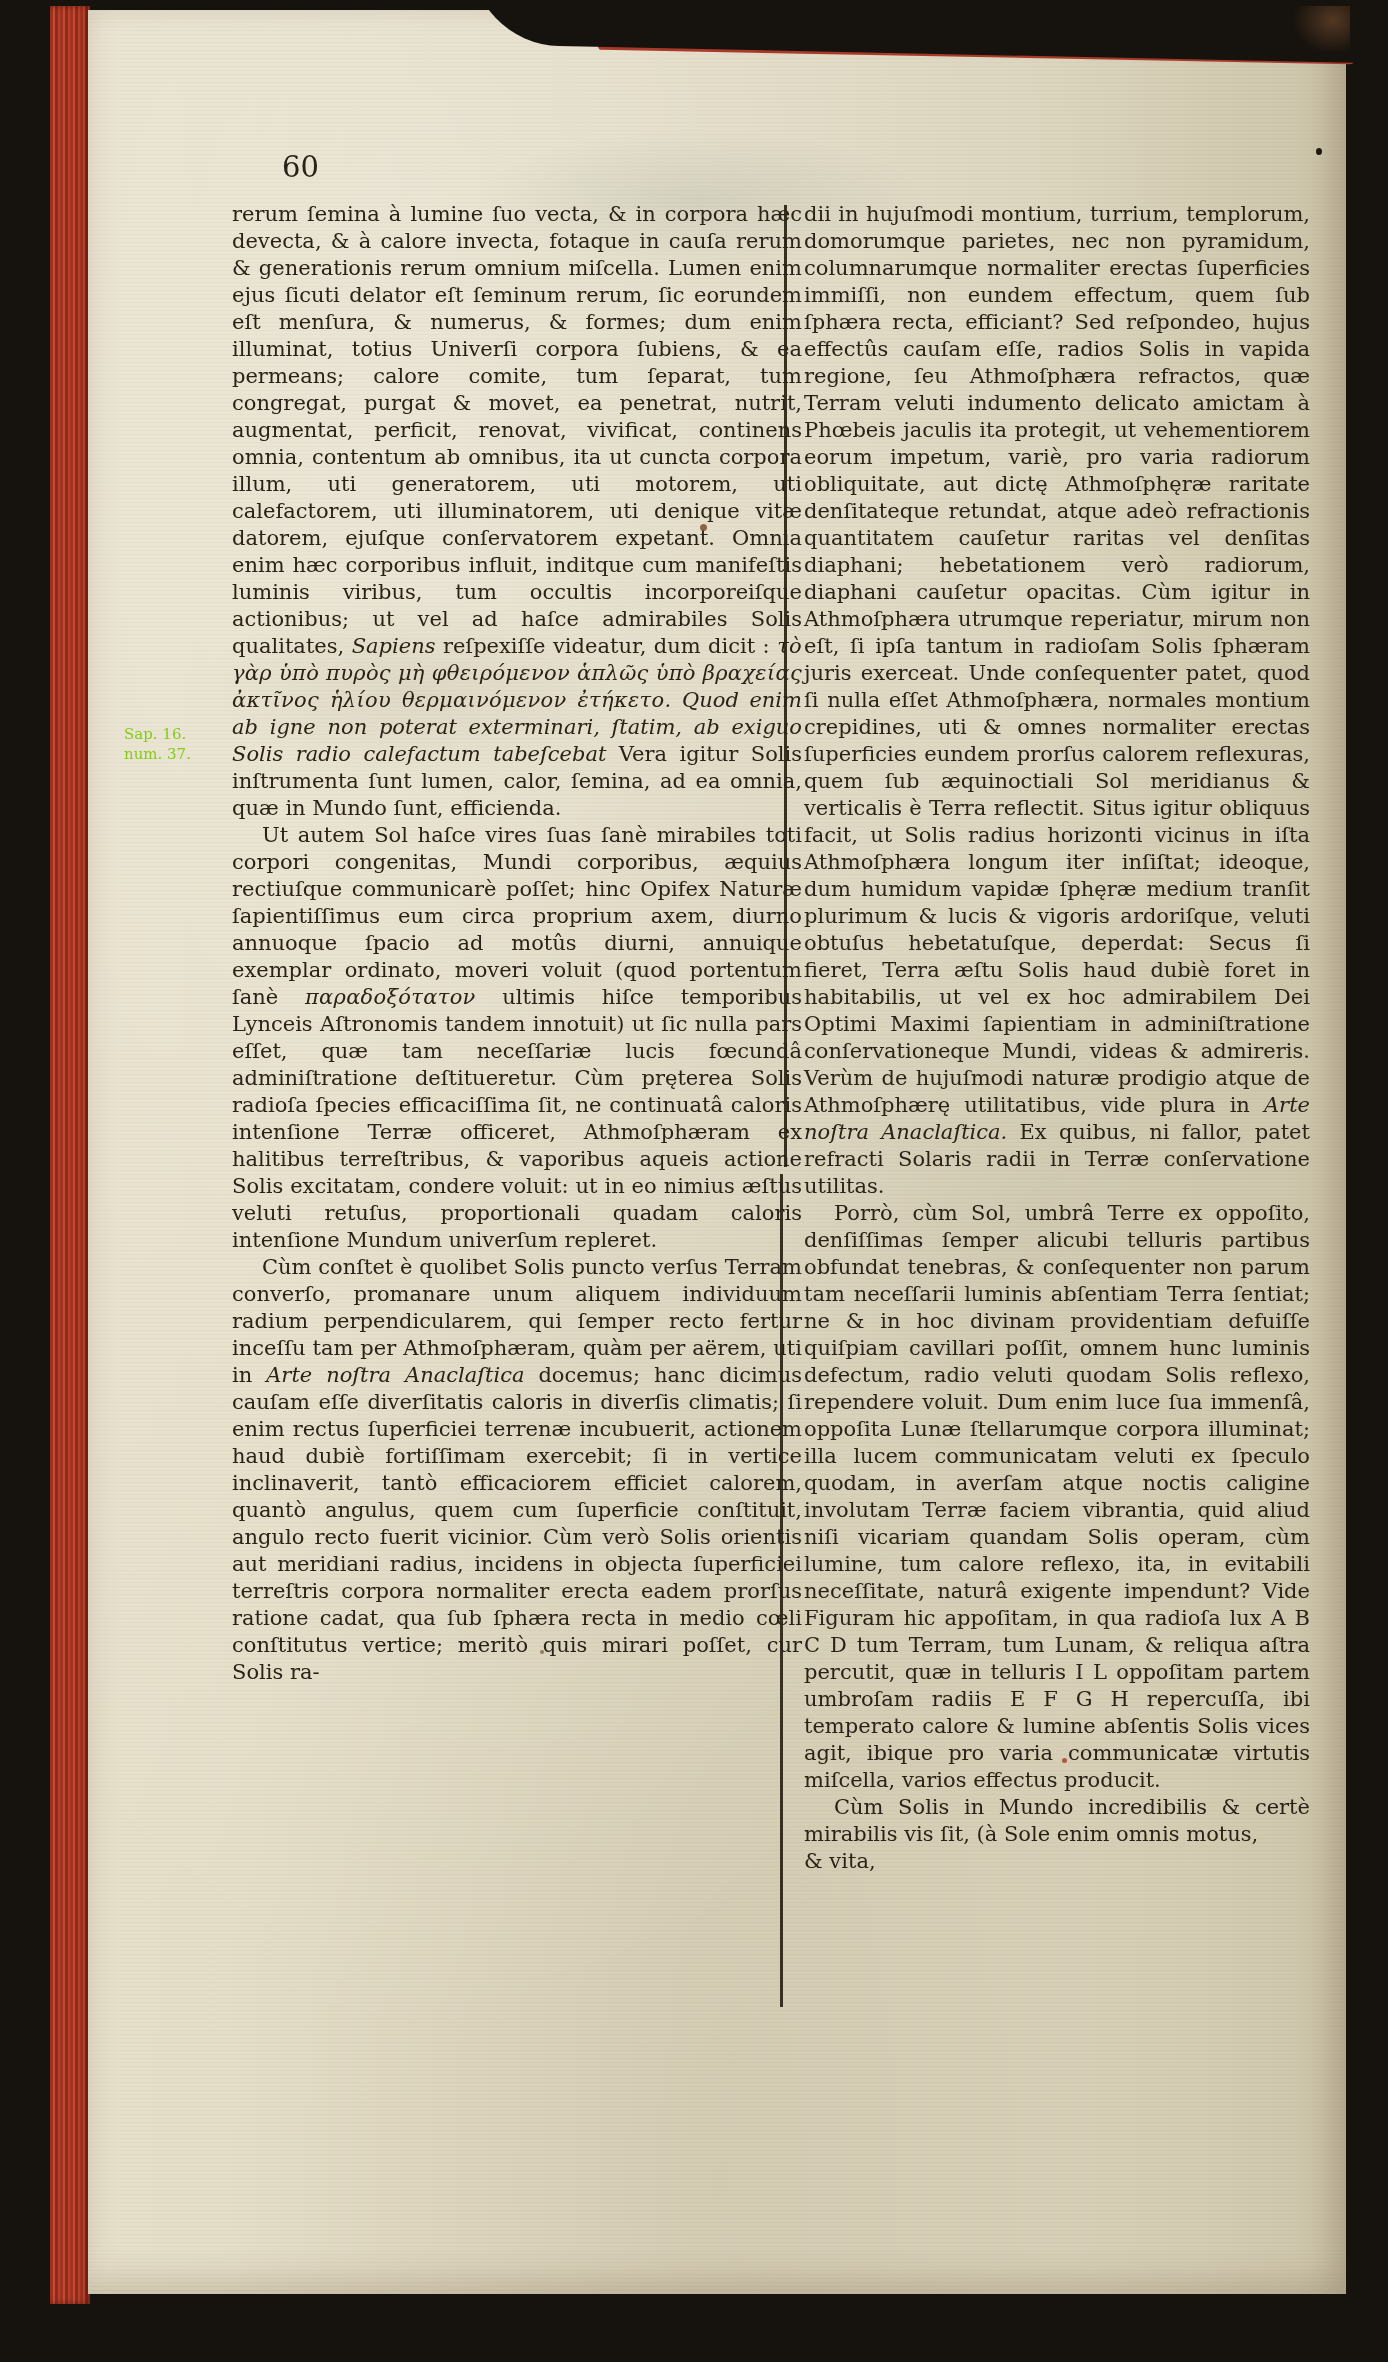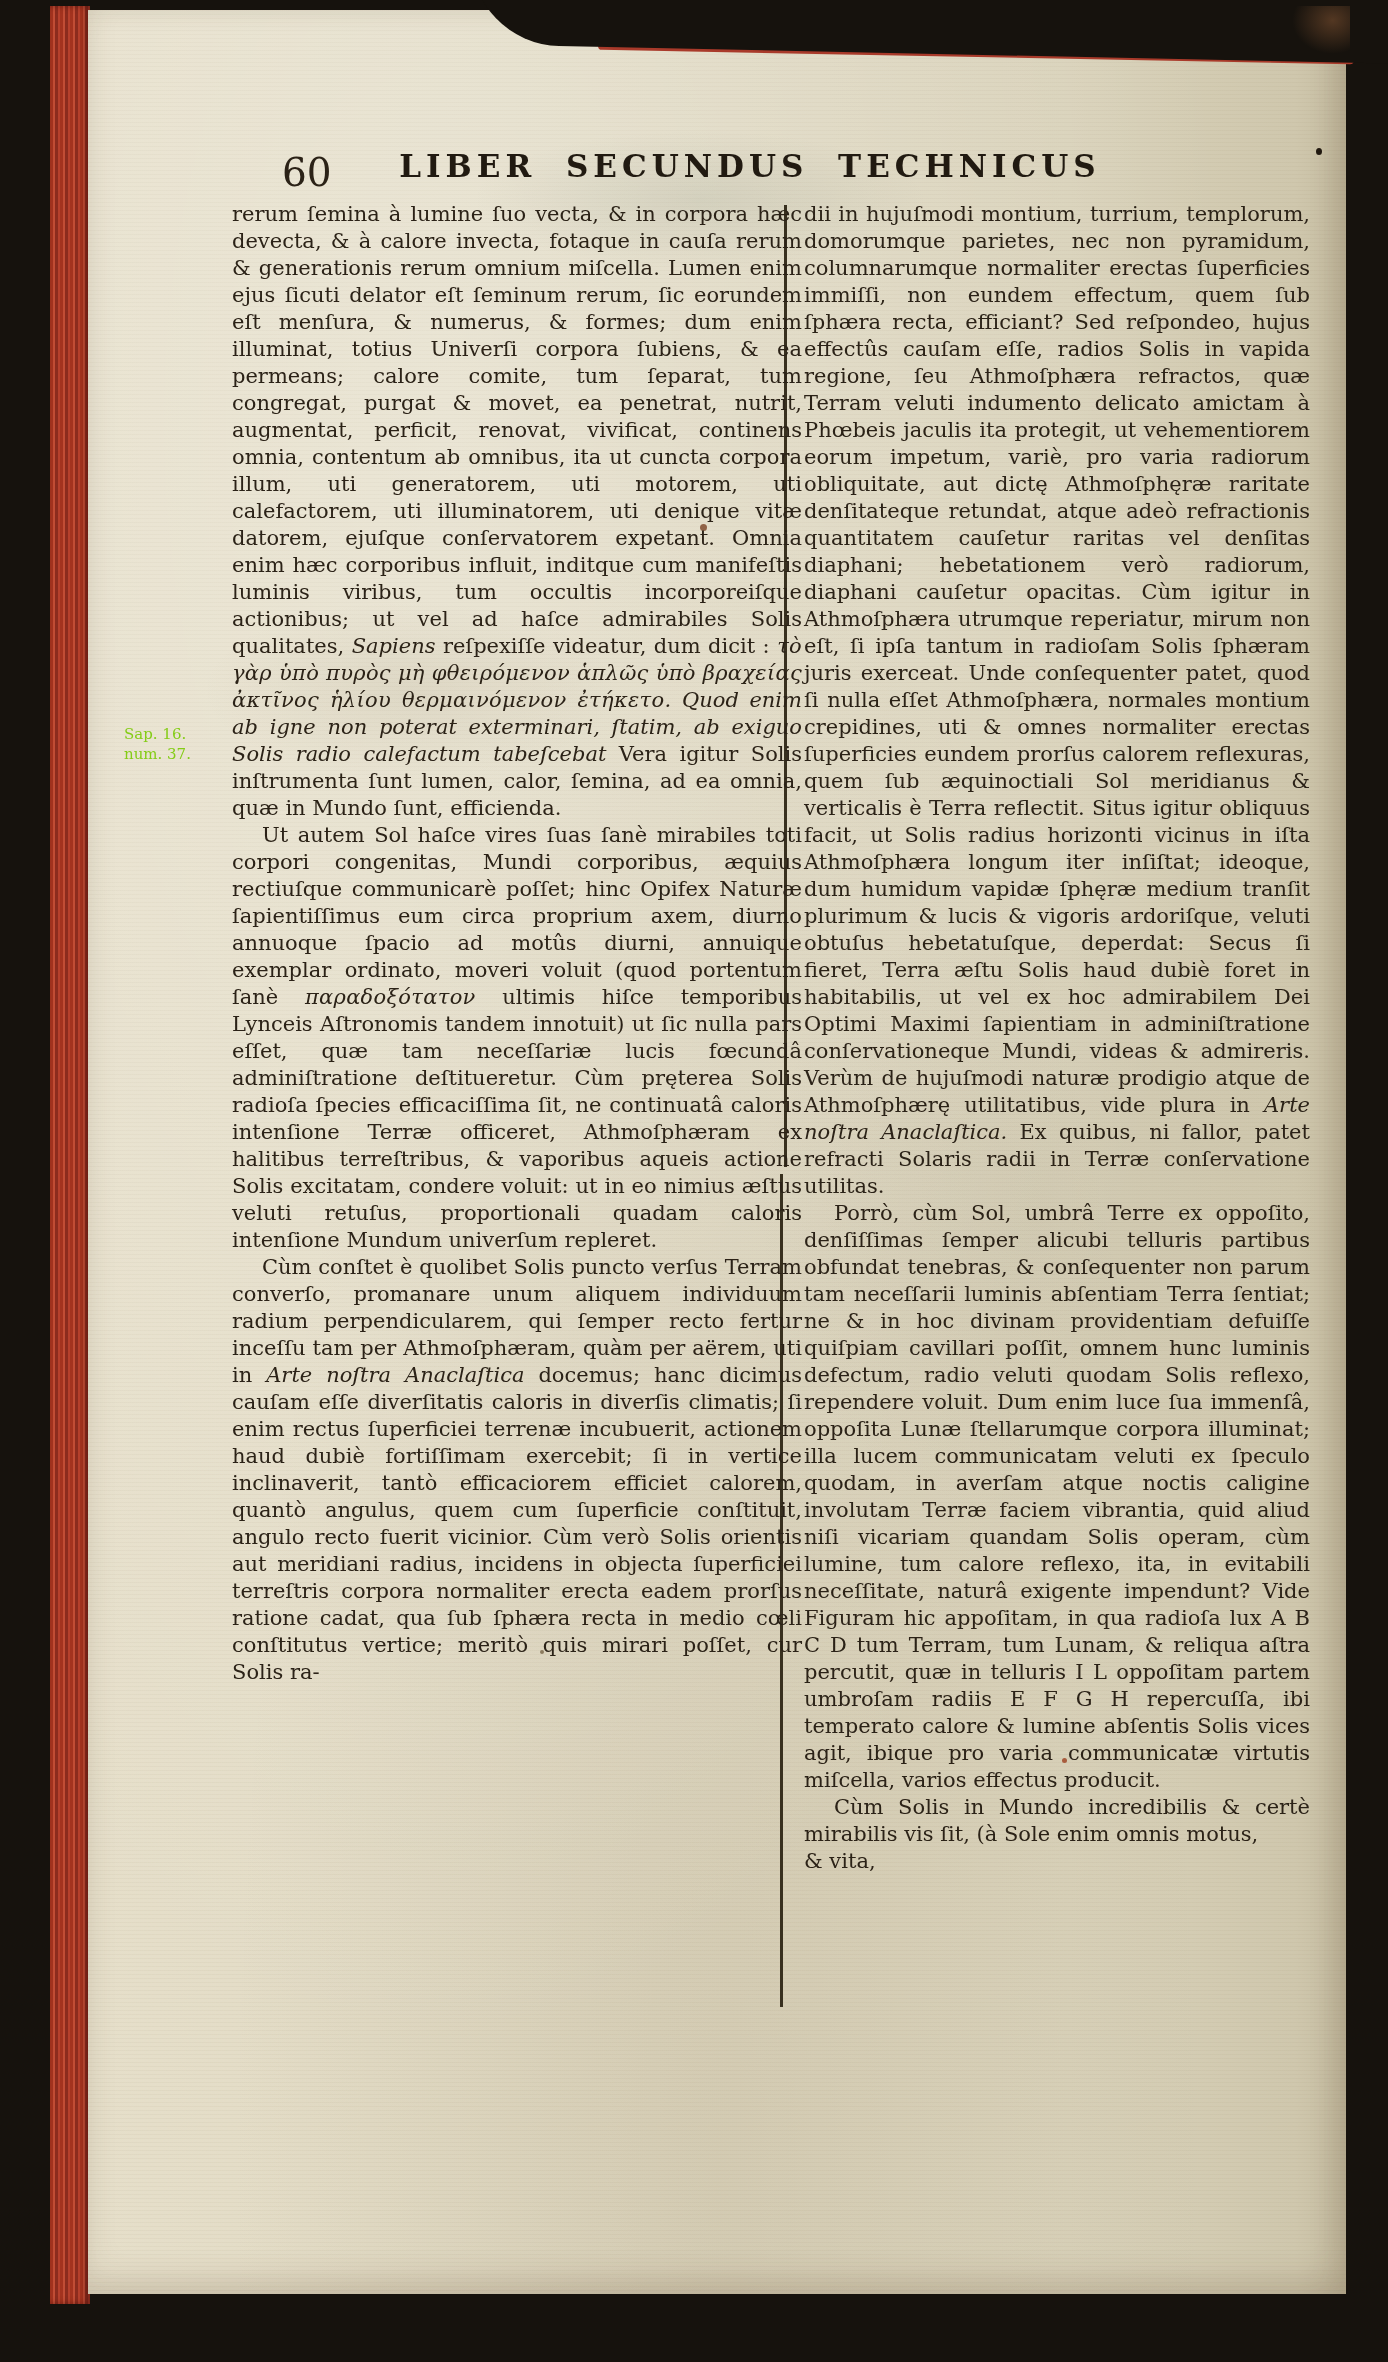--- a/index.html
+++ b/index.html
@@ -28,21 +28,21 @@
   .stain{position:absolute;border-radius:50%;pointer-events:none;}
   .stain.s1{left:470px;top:130px;width:460px;height:140px;background:radial-gradient(ellipse,rgba(95,110,95,.12),transparent 70%);}
   .stain.s2{left:200px;top:600px;width:420px;height:180px;background:radial-gradient(ellipse,rgba(110,95,60,.09),transparent 70%);}
   .stain.s3{left:760px;top:900px;width:560px;height:620px;background:radial-gradient(ellipse,rgba(105,95,70,.08),transparent 72%);}
   .speck{position:absolute;border-radius:50%;}
   .k1{left:1316px;top:148px;width:6px;height:7px;background:#20180f;}
   .k2{left:700px;top:524px;width:7px;height:7px;background:#7a4326;opacity:.8;}
   .k3{left:1062px;top:1758px;width:5px;height:5px;background:#a04828;opacity:.85;}
   .k4{left:540px;top:1650px;width:4px;height:4px;background:#6a5636;opacity:.7;}
   
-  .page-number{position:absolute;left:282px;top:150px;font-size:39px;color:#2b2217;z-index:3;}
+  .page-number{position:absolute;left:282px;top:150px;font-size:29px;color:#2b2217;z-index:3;}
   .running-title{position:absolute;left:240px;top:148px;width:1020px;text-align:center;
     font-size:31px;font-weight:bold;letter-spacing:5px;word-spacing:14px;color:#211a11;z-index:3;}
   
   .column{position:absolute;top:201px;font-size:21px;line-height:27px;color:#2b2217;
     text-align:justify;z-index:3;margin-left:32px;}
   .col-left{left:200px;width:570px;}
   .col-right{left:772px;width:506px;}
   .column p{margin:0;padding:0;}
   .column p.indent{text-indent:30px;}
   .it{font-style:italic;}
@@ -70,21 +70,20 @@
   <div class="speck k1"></div>
   <div class="speck k2"></div>
   <div class="speck k3"></div>
   <div class="speck k4"></div>
 
   <div class="top-edge-red"></div>
   <div class="top-band"></div>
   <div class="corner-blotch"></div>
 
   <div class="page-number">60</div>
-  <div class="running-title">LIBER SECUNDUS TECHNICUS</div>
 
   <div class="margin-note">
     <div>Sap. 16.</div>
     <div>num. 37.</div>
   </div>
 
   <div class="rule seg1"></div>
   <div class="rule seg2"></div>
 
   <div class="column col-left">

